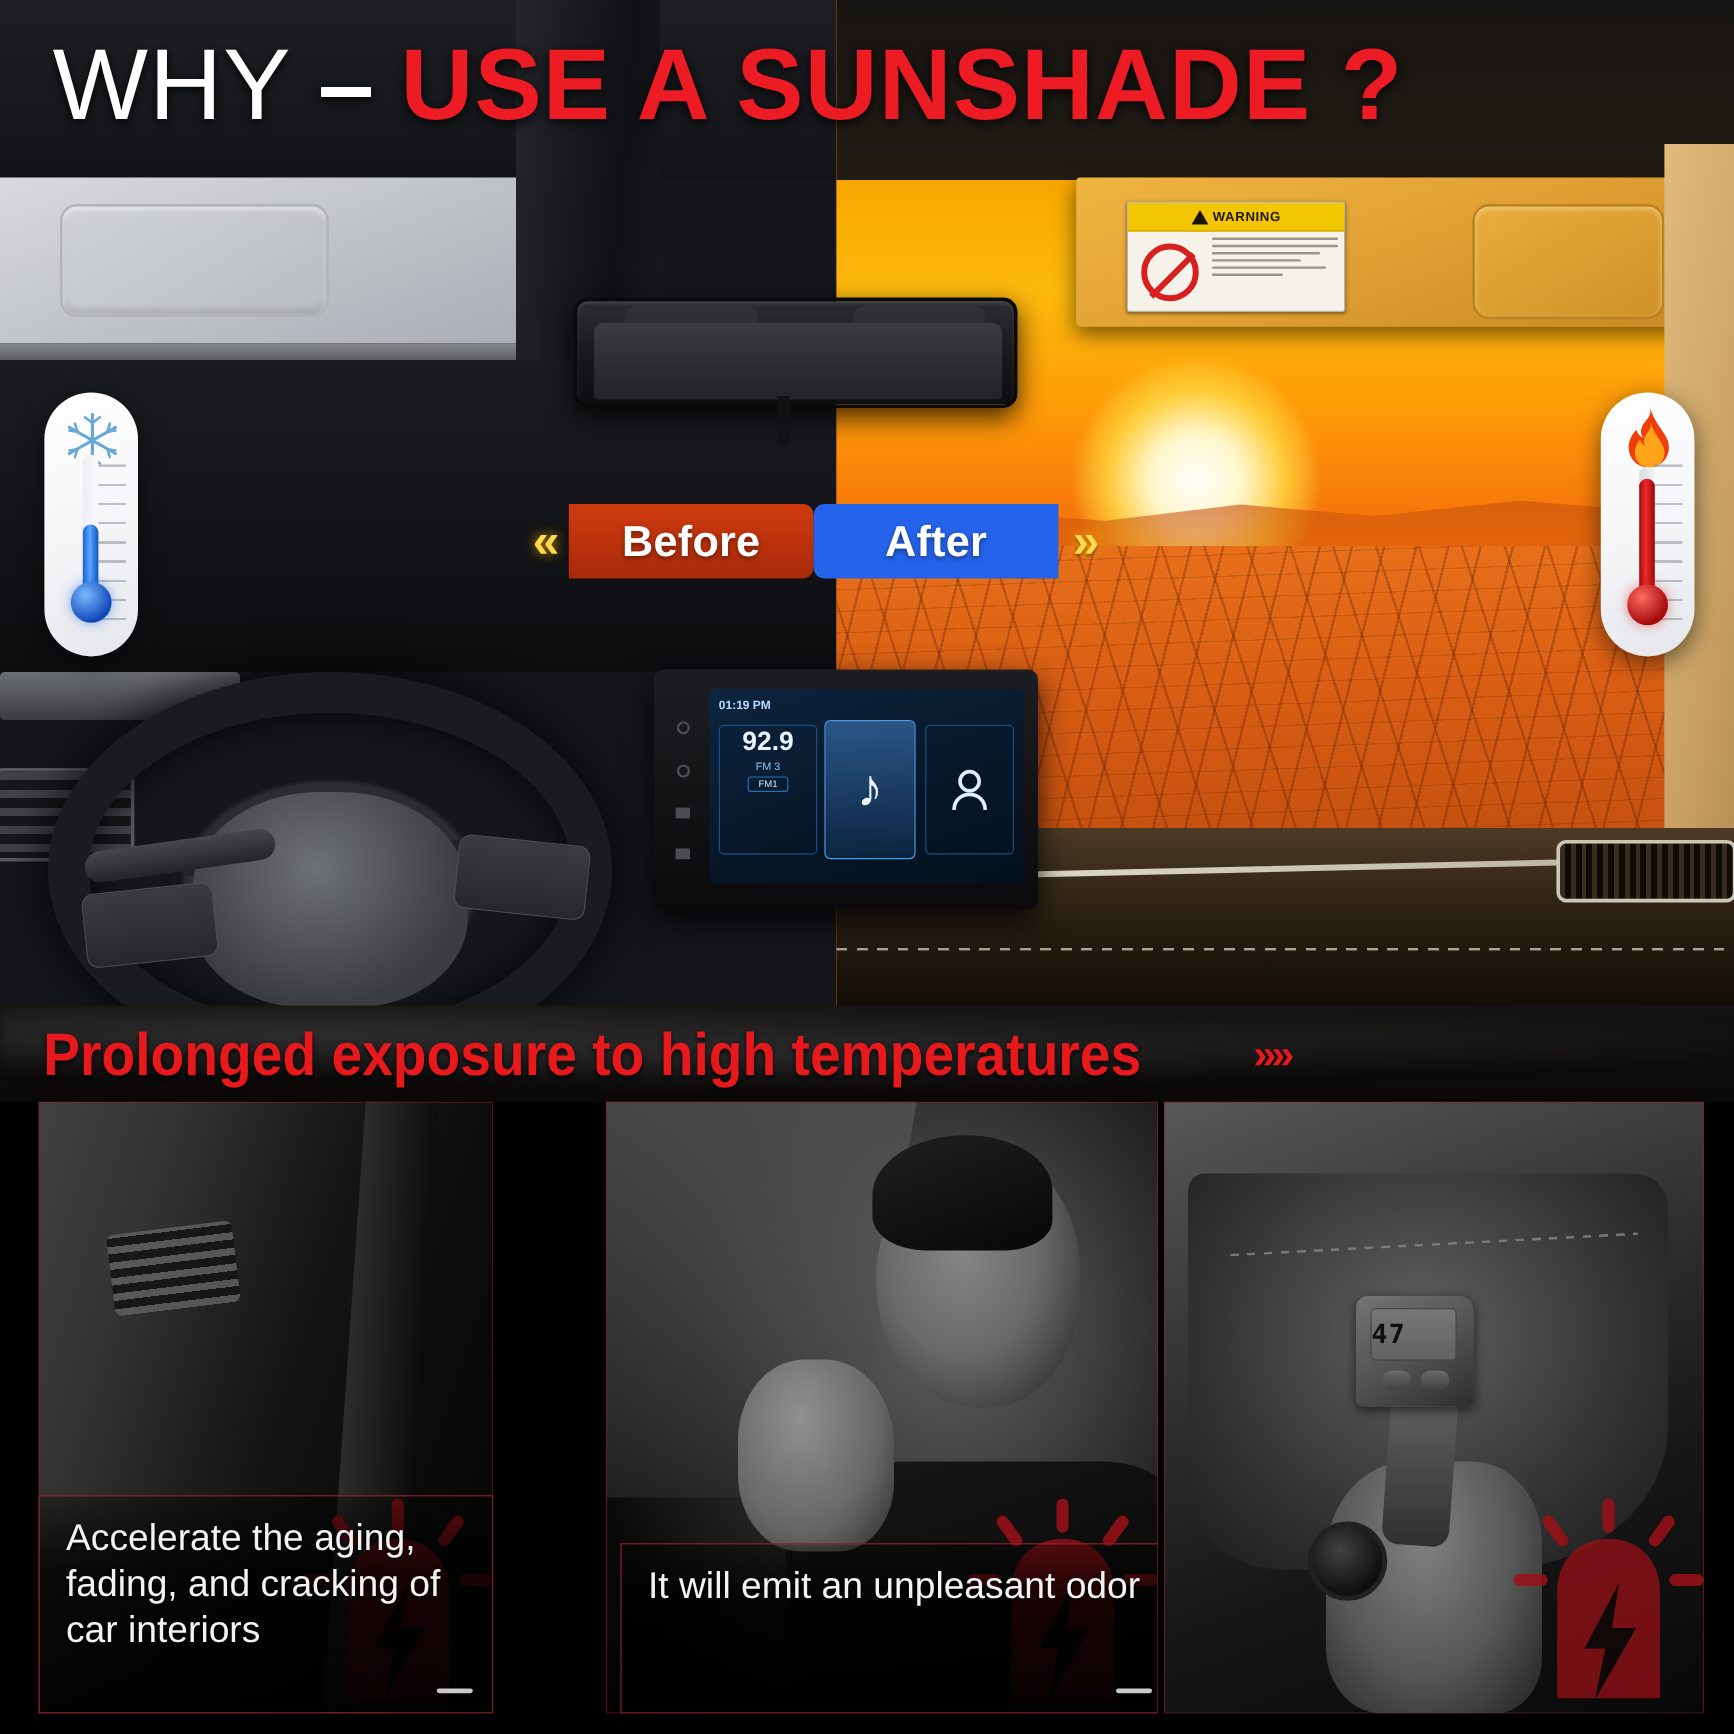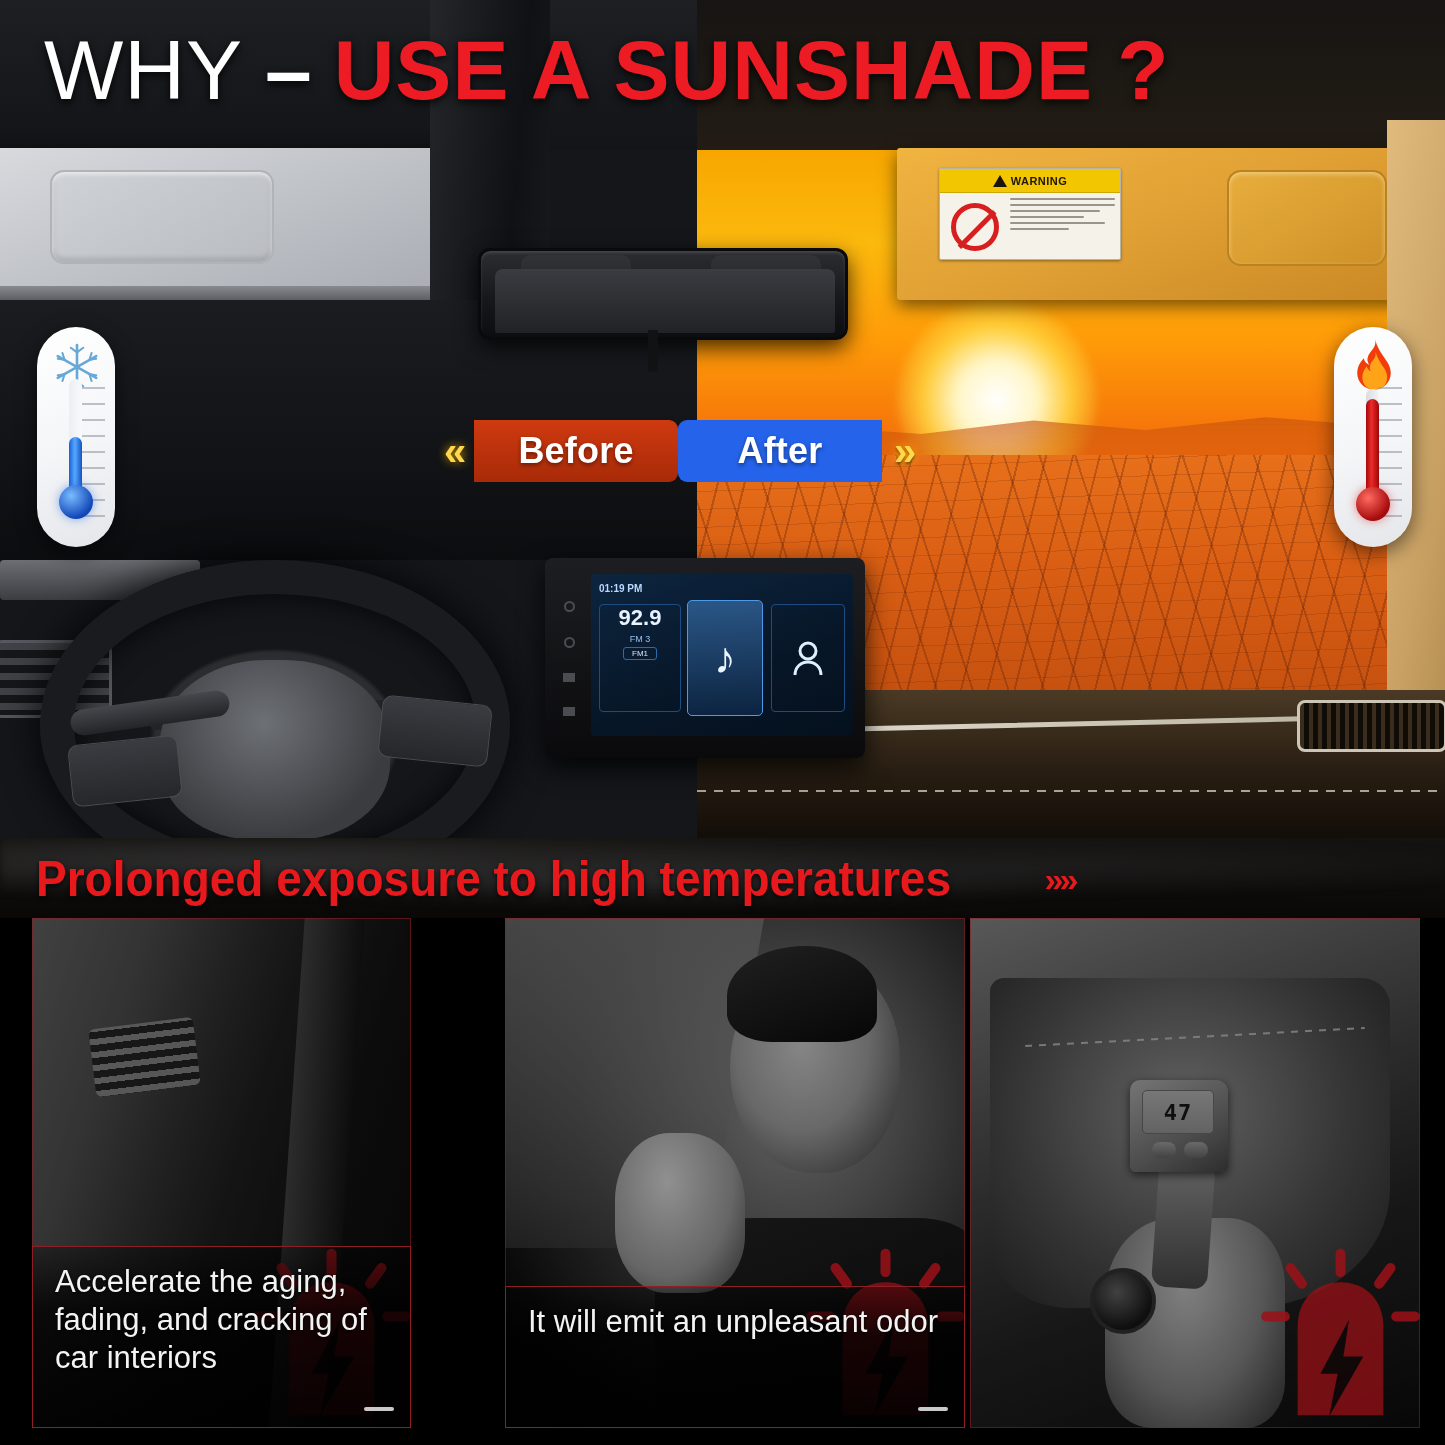--- a/index.html
+++ b/index.html
@@ -106,21 +106,21 @@
       repeating-linear-gradient(104deg, rgba(90,28,6,.30) 0 2px, rgba(0,0,0,0) 2px 26px),
       repeating-linear-gradient(72deg, rgba(70,20,4,.26) 0 2px, rgba(0,0,0,0) 2px 34px),
       repeating-linear-gradient(178deg, rgba(120,44,10,.22) 0 1px, rgba(0,0,0,0) 1px 18px),
       linear-gradient(180deg,#e8701a 0%, #da5f14 40%, #c14d0e 100%);
   }
   .r-headliner{
     position:absolute; left:0; top:0; width:748px; height:150px;
     background:linear-gradient(#171513,#221c14);
   }
   .r-visor{
-    position:absolute; left:200px; top:148px; width:520px; height:152px;
+    position:absolute; left:200px; top:148px; width:520px; height:124px;
     background:linear-gradient(160deg,#f0b441 0%,#e2a235 45%,#c98824 100%);
     border-radius:3px 10px 8px 4px;
     box-shadow:0 6px 18px rgba(0,0,0,.55);
   }
   .r-visor-mirror{
     position:absolute; left:330px; top:22px; width:160px; height:96px;
     background:linear-gradient(150deg,#e7ad3c,#cf9128);
     border:2px solid #bb8222; border-radius:14px;
     box-shadow: inset 0 2px 5px rgba(255,235,180,.55);
   }
@@ -362,21 +362,21 @@
   #p3-gun{
     position:absolute; left:160px; top:162px; width:98px; height:92px;
     background:linear-gradient(150deg,#b9b9b9,#7c7c7c 60%,#4c4c4c);
     border-radius:10px 12px 6px 6px;
     box-shadow:0 3px 10px rgba(0,0,0,.6);
   }
   #p3-gun-lcd{
     position:absolute; left:12px; top:10px; width:72px; height:44px;
     background:linear-gradient(#b9bfb0,#98a08d);
     border-radius:5px; border:1px solid #6f7566;
-    display:flex; align-items:center; justify-content:center;
+    display:flex; align-items:center; justify-content:flex-start;
   }
   #p3-gun-val{
     font-family:"DejaVu Sans Mono", monospace;
     font-size:22px; font-weight:700; color:#1c1f19; letter-spacing:1px;
   }
   #p3-gun-btn{
     position:absolute; left:22px; top:62px; width:24px; height:16px; border-radius:8px;
     background:linear-gradient(#a8a8a8,#6d6d6d);
   }
   #p3-gun-btn2{
@@ -404,21 +404,21 @@
     position:absolute; left:0; bottom:0; width:100%;
     border:1px solid #8d2026;
     background:linear-gradient(180deg, rgba(0,0,0,.32) 0%, rgba(0,0,0,.80) 35%, rgba(0,0,0,.92) 100%);
     padding:16px 22px 18px 22px;
     color:#f3f3f3;
     font-size:31px; line-height:1.22;
     text-shadow:0 1px 3px rgba(0,0,0,.95);
     z-index:4;
   }
   #cap1{ height:182px; }
-  #cap2{ height:142px; }
+  #cap2{ height:142px;margin-left:12px; }
   #cap3{ height:176px; }
 
   .cap .dash{
     position:absolute; right:16px; bottom:16px; width:30px; height:4px; background:#c9c9c9; border-radius:2px;
   }
   
   .heatmark{
     position:absolute; right:-8px; bottom:-20px; width:175px; height:200px; z-index:3;
     opacity:.85; pointer-events:none;
   }

